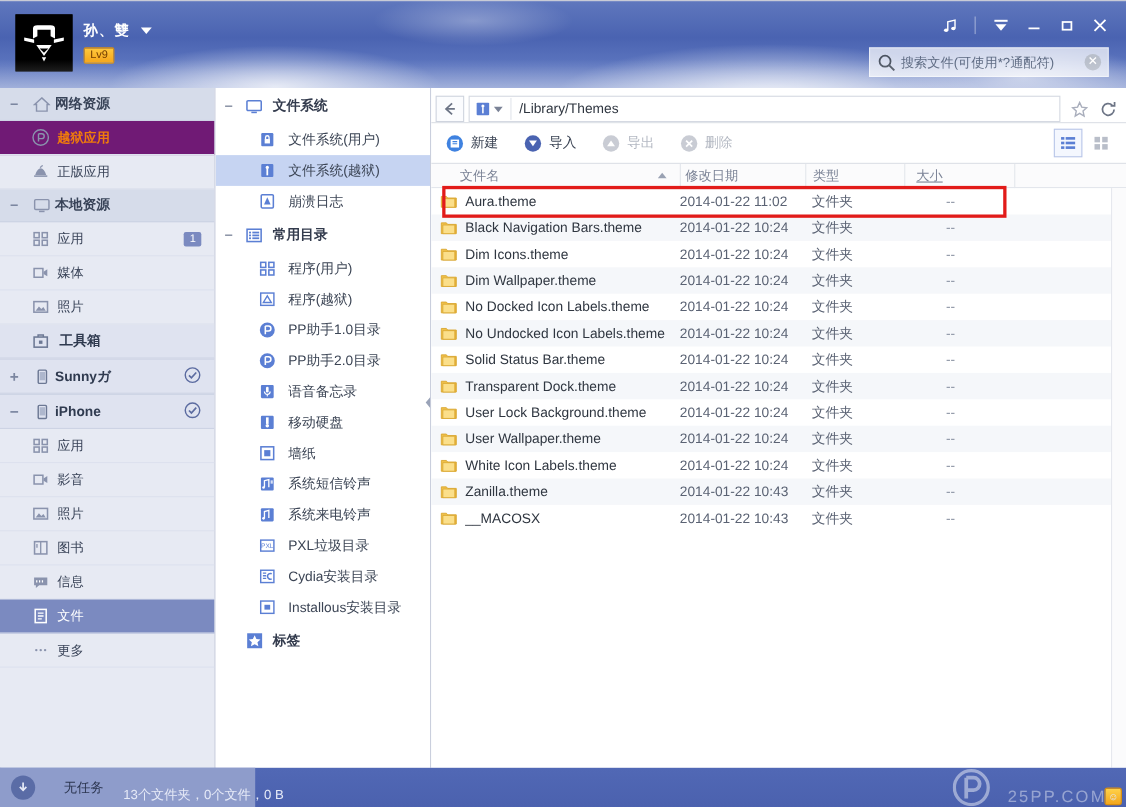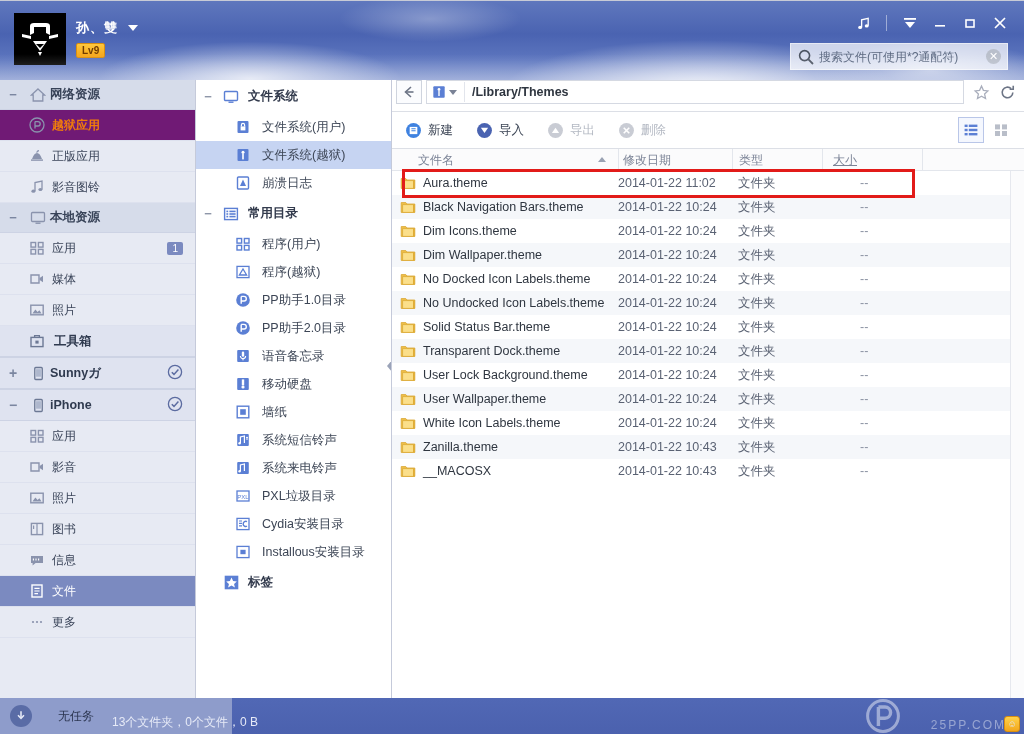--- a/index.html
+++ b/index.html
@@ -47,21 +47,21 @@
     display:inline-block; vertical-align: middle;
   }
   .caret-down {
     display:inline-block; vertical-align: middle; margin-left: 7px;
     width: 0; height: 0; border-left: 5px solid transparent;
     border-right: 5px solid transparent; border-top: 6px solid #ffffff;
   }
   .lv-badge {
     display:inline-block; margin-top: 6px;
     background: linear-gradient(180deg,#ffc83c,#f5a51a);
-    color: #703c00; font-size: 10px; font-weight: bold;
+    color: #703c00; font-size: 10px; font-weight: normal;
     padding: 0px 5px; border-radius: 2px; border: 1px solid #d98f10;
     line-height: 13px;
   }
 
   .win-controls {
     position: absolute; right: 10px; top: 10px; display:flex; align-items:center; gap: 2px;
   }
   .wc {
     width: 28px; height: 24px; display:flex; align-items:center; justify-content:center;
     color: #ffffff; cursor: default;
@@ -156,22 +156,22 @@
     position:absolute; left: 190px; top: 275px; width: 7px; height: 22px;
     display:flex; align-items:center; justify-content:center; z-index: 5;
   }
 
   
   .main {
     position: absolute; left: 392px; top: 80px; right: 0; height: 618px;
     background: #ffffff; overflow: hidden;
   }
   .pathbar {
-    height: 32px; display:flex; align-items:flex-start;
-    border-bottom: 1px solid #dcdfe6; padding: 0 4px; font-weight: bold;
+    height: 32px; display:flex; align-items:flex-end;
+    border-bottom: 1px solid #dcdfe6; padding: 0 4px;
   }
   .back-btn {
     width: 26px; height: 24px; border: 1px solid #cfd4de; background: #fbfcfe;
     display:flex; align-items:center; justify-content:center; margin-right: 4px;
   }
   .path-field {
     flex: 1 1 auto; height: 24px; border: 1px solid #d5d9e2; background:#fff;
     display:flex; align-items:center; padding: 0 4px; margin-right: 4px;
   }
   .path-dev {
@@ -252,21 +252,21 @@
   .status-center {
     flex: 1 1 auto; color: #e6eaf7; font-size: 12px;
     margin-left: -120px;
     margin-top: 12px;
   }
   .watermark {
     position:absolute; right: 18px; bottom: 2px; text-align:left;
     color: rgba(255,255,255,0.42); pointer-events:none;
   }
   .wm-line1 { font-size: 17px; font-weight: bold; letter-spacing: 1px; line-height: 18px; }
-  .wm-line2 { font-size: 12px; letter-spacing: 2px; line-height: 14px; margin-top: 36px; }
+  .wm-line2 { font-size: 15px; letter-spacing: 2px; line-height: 14px; margin-top: 36px; }
   .wm-logo {
     position:absolute; right: 124px; bottom: 1px; width: 34px; height: 34px;
   }
   .tray-emoji {
     position:absolute; right: 4px; bottom: 2px; width: 16px; height: 16px;
     border-radius: 3px; background: linear-gradient(180deg,#ffd24a,#f3a61c);
     border: 1px solid #d98f10; font-size: 9px; text-align:center; line-height: 14px;
   }
   
   .edge-left { position:absolute; left:0; top:0; width:1px; height:734px; background:#c8cbd6; }
@@ -369,30 +369,20 @@
       <span class="sicon">
         <svg width="16" height="16" viewBox="0 0 16 16">
           <path d="M3 11 Q5 5 8 5 Q11 5 13 11 Z" fill="#8a93ad"></path>
           <path d="M7.6 4.6 Q8.4 2.6 10 2.6" fill="none" stroke="#8a93ad" stroke-width="1.2"></path>
           <rect x="2" y="11.4" width="12" height="1.4" fill="#8a93ad"></rect>
         </svg>
       </span>
       <span class="s-label">正版应用</span>
     </div>
 
-    <div class="side-item">
-      <span class="sicon">
-        <svg width="16" height="16" viewBox="0 0 16 16">
-          <path d="M6 12V3.6l7-1.5v8.3" stroke="#8a93ad" stroke-width="1.3" fill="none"></path>
-          <ellipse cx="4.4" cy="12.2" rx="2" ry="1.6" fill="#8a93ad"></ellipse>
-          <ellipse cx="11.4" cy="10.5" rx="2" ry="1.6" fill="#8a93ad"></ellipse>
-        </svg>
-      </span>
-      <span class="s-label">影音图铃</span>
-    </div>
 
     <div class="grp-head">
       <span class="pm">−</span>
       <span class="gicon">
         <svg width="16" height="16" viewBox="0 0 16 16">
           <rect x="1.5" y="2.5" width="13" height="9" rx="1" fill="none" stroke="#8a93ad" stroke-width="1.3"></rect>
           <rect x="5.5" y="12.5" width="5" height="1.4" fill="#8a93ad"></rect>
         </svg>
       </span>
       <span>本地资源</span>

